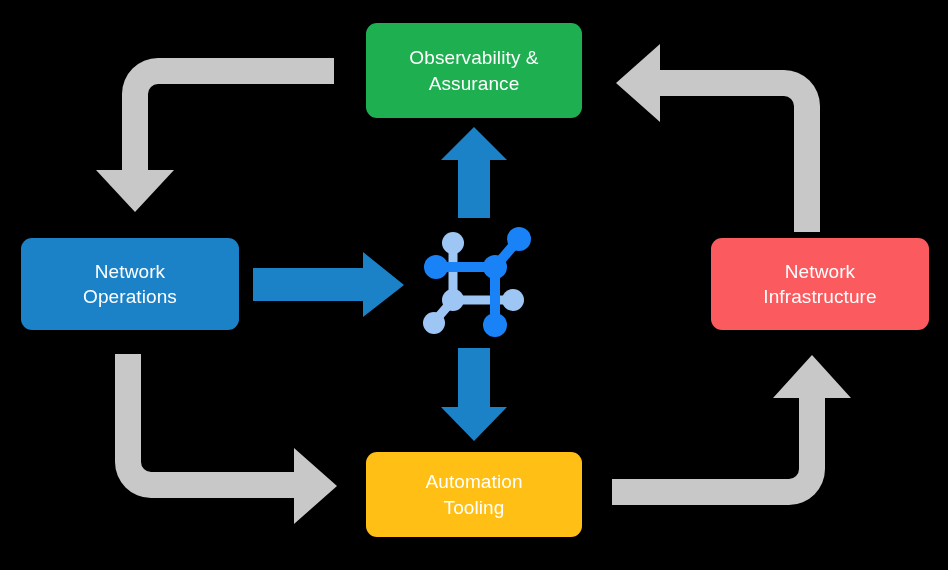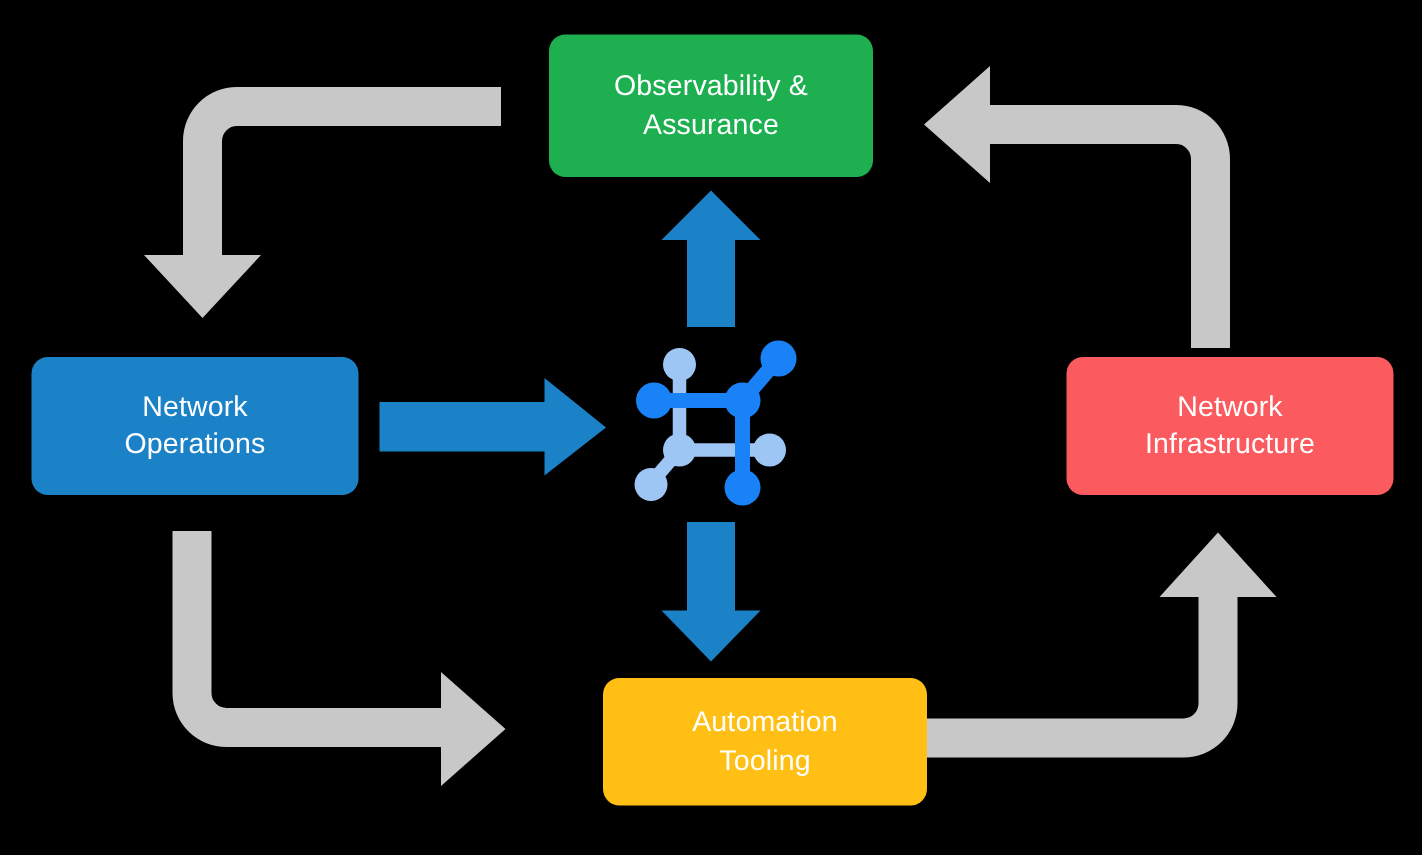--- a/index.html
+++ b/index.html
@@ -39,21 +39,20 @@
     left: 21px; top: 238px; width: 218px; height: 92px;
     background: #1C82C8;
   }
   #box-infrastructure {
     left: 711px; top: 238px; width: 218px; height: 92px;
     background: #FB5A5E;
   }
   #box-automation {
     left: 366px; top: 452px; width: 216px; height: 85px;
     background: #FFBF14;
-    margin-left: 36px;
   }
   .svg-layer {
     position: absolute;
     left: 0; top: 0;
     width: 948px;
     height: 570px;
     pointer-events: none;
   }
   .box-label { pointer-events: none; white-space: pre-line; }
 </style>

